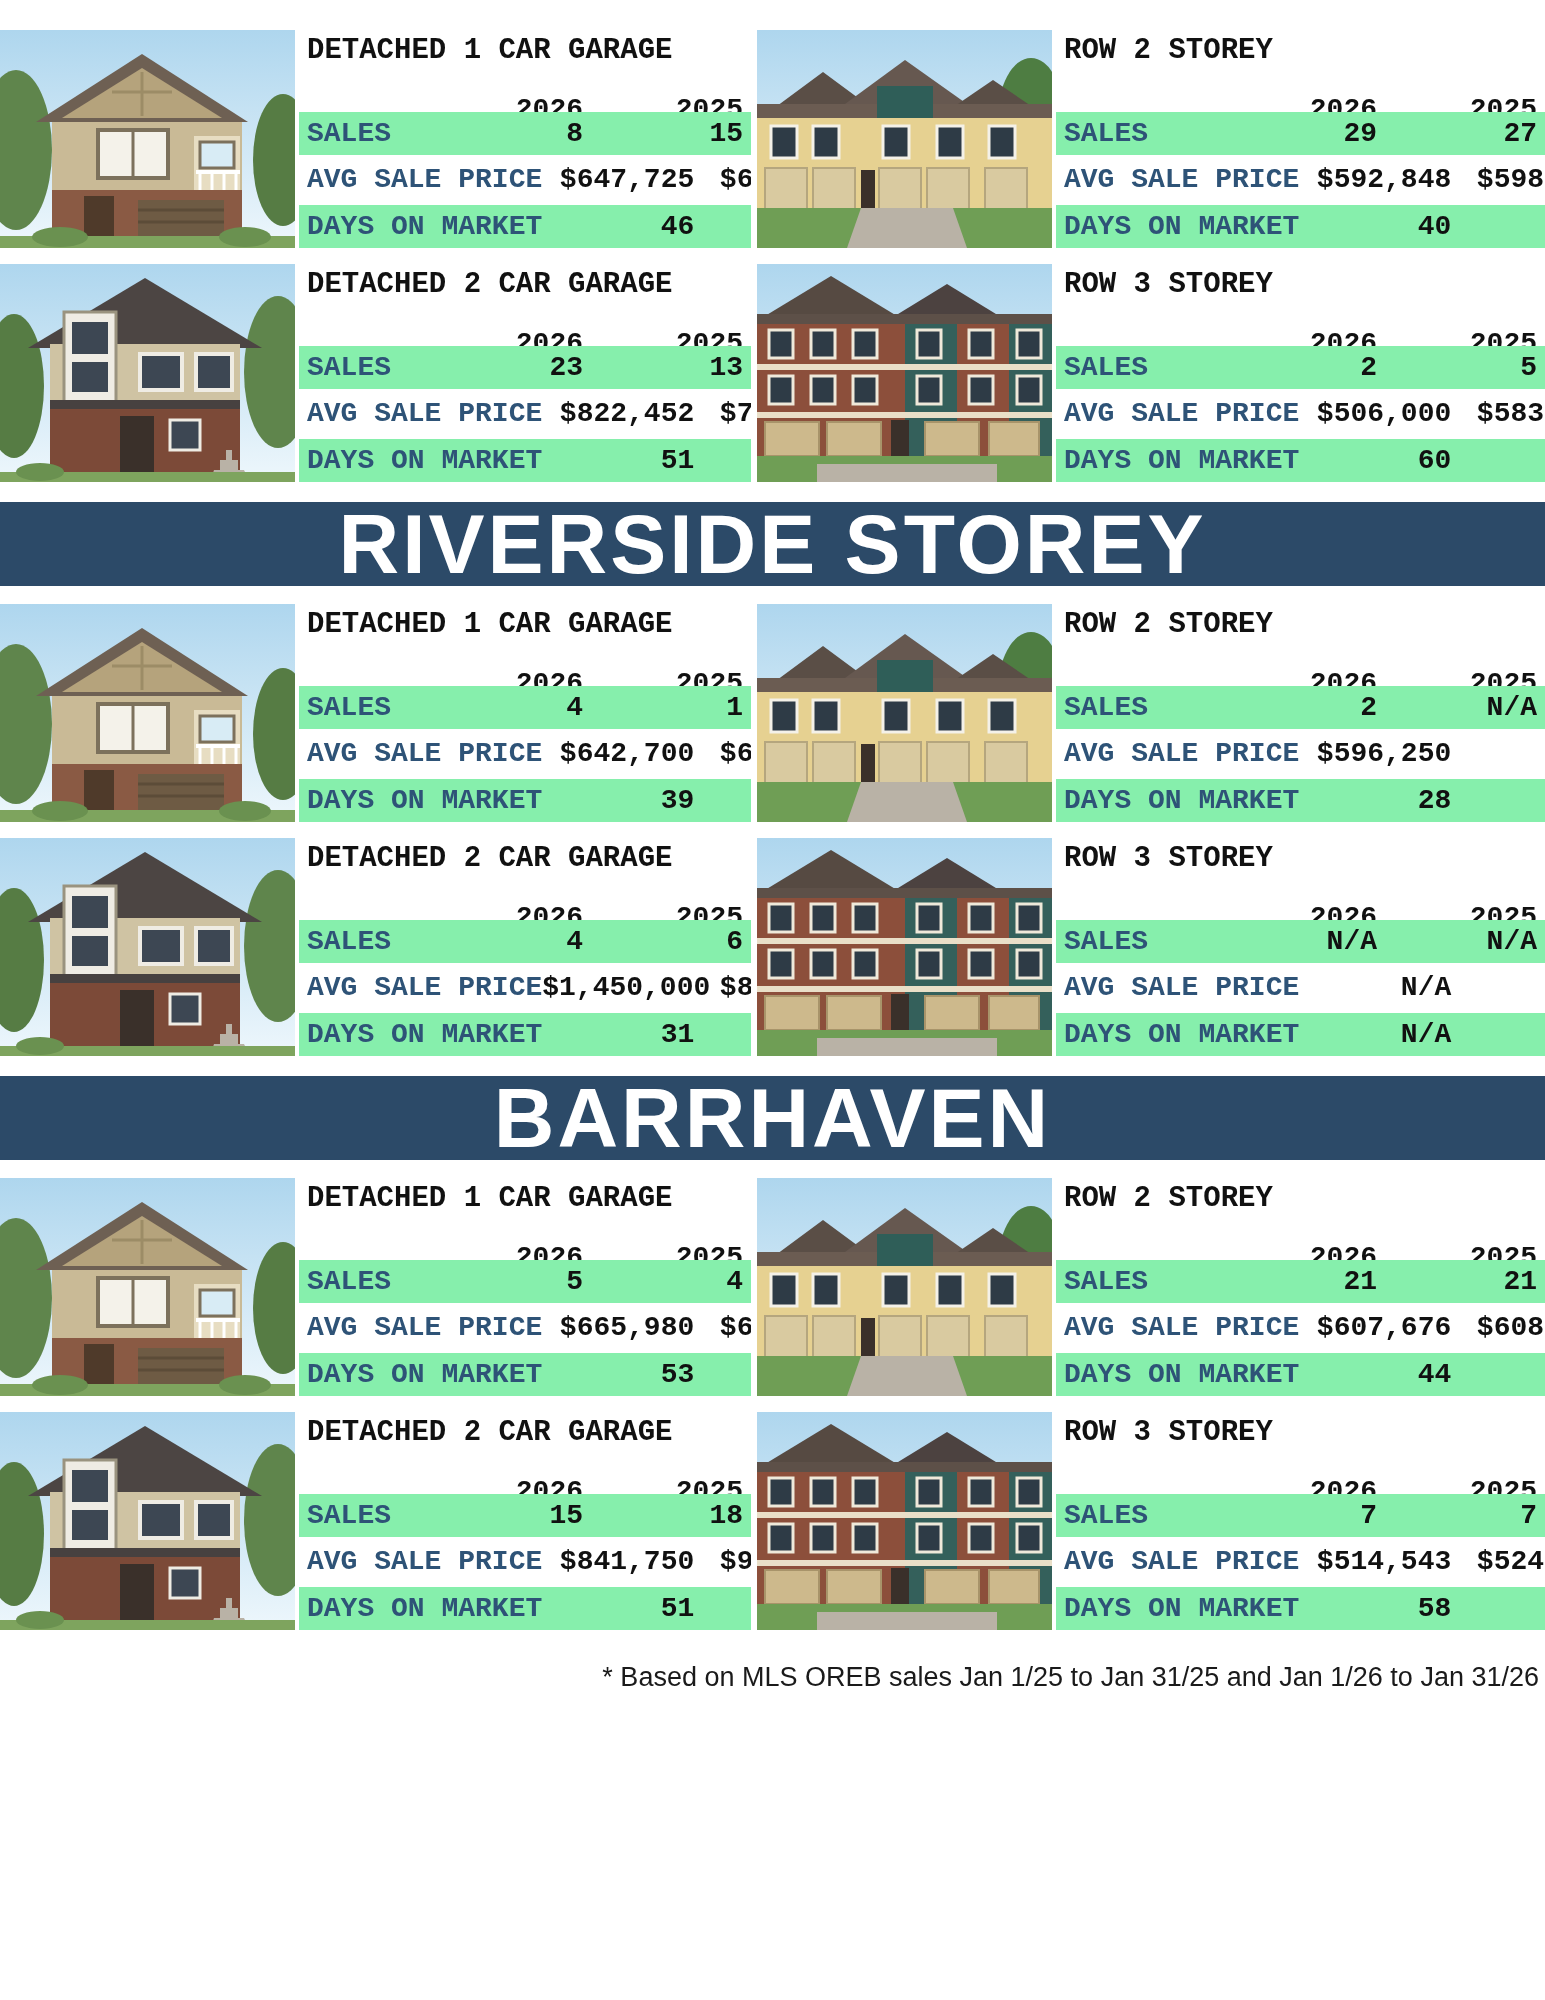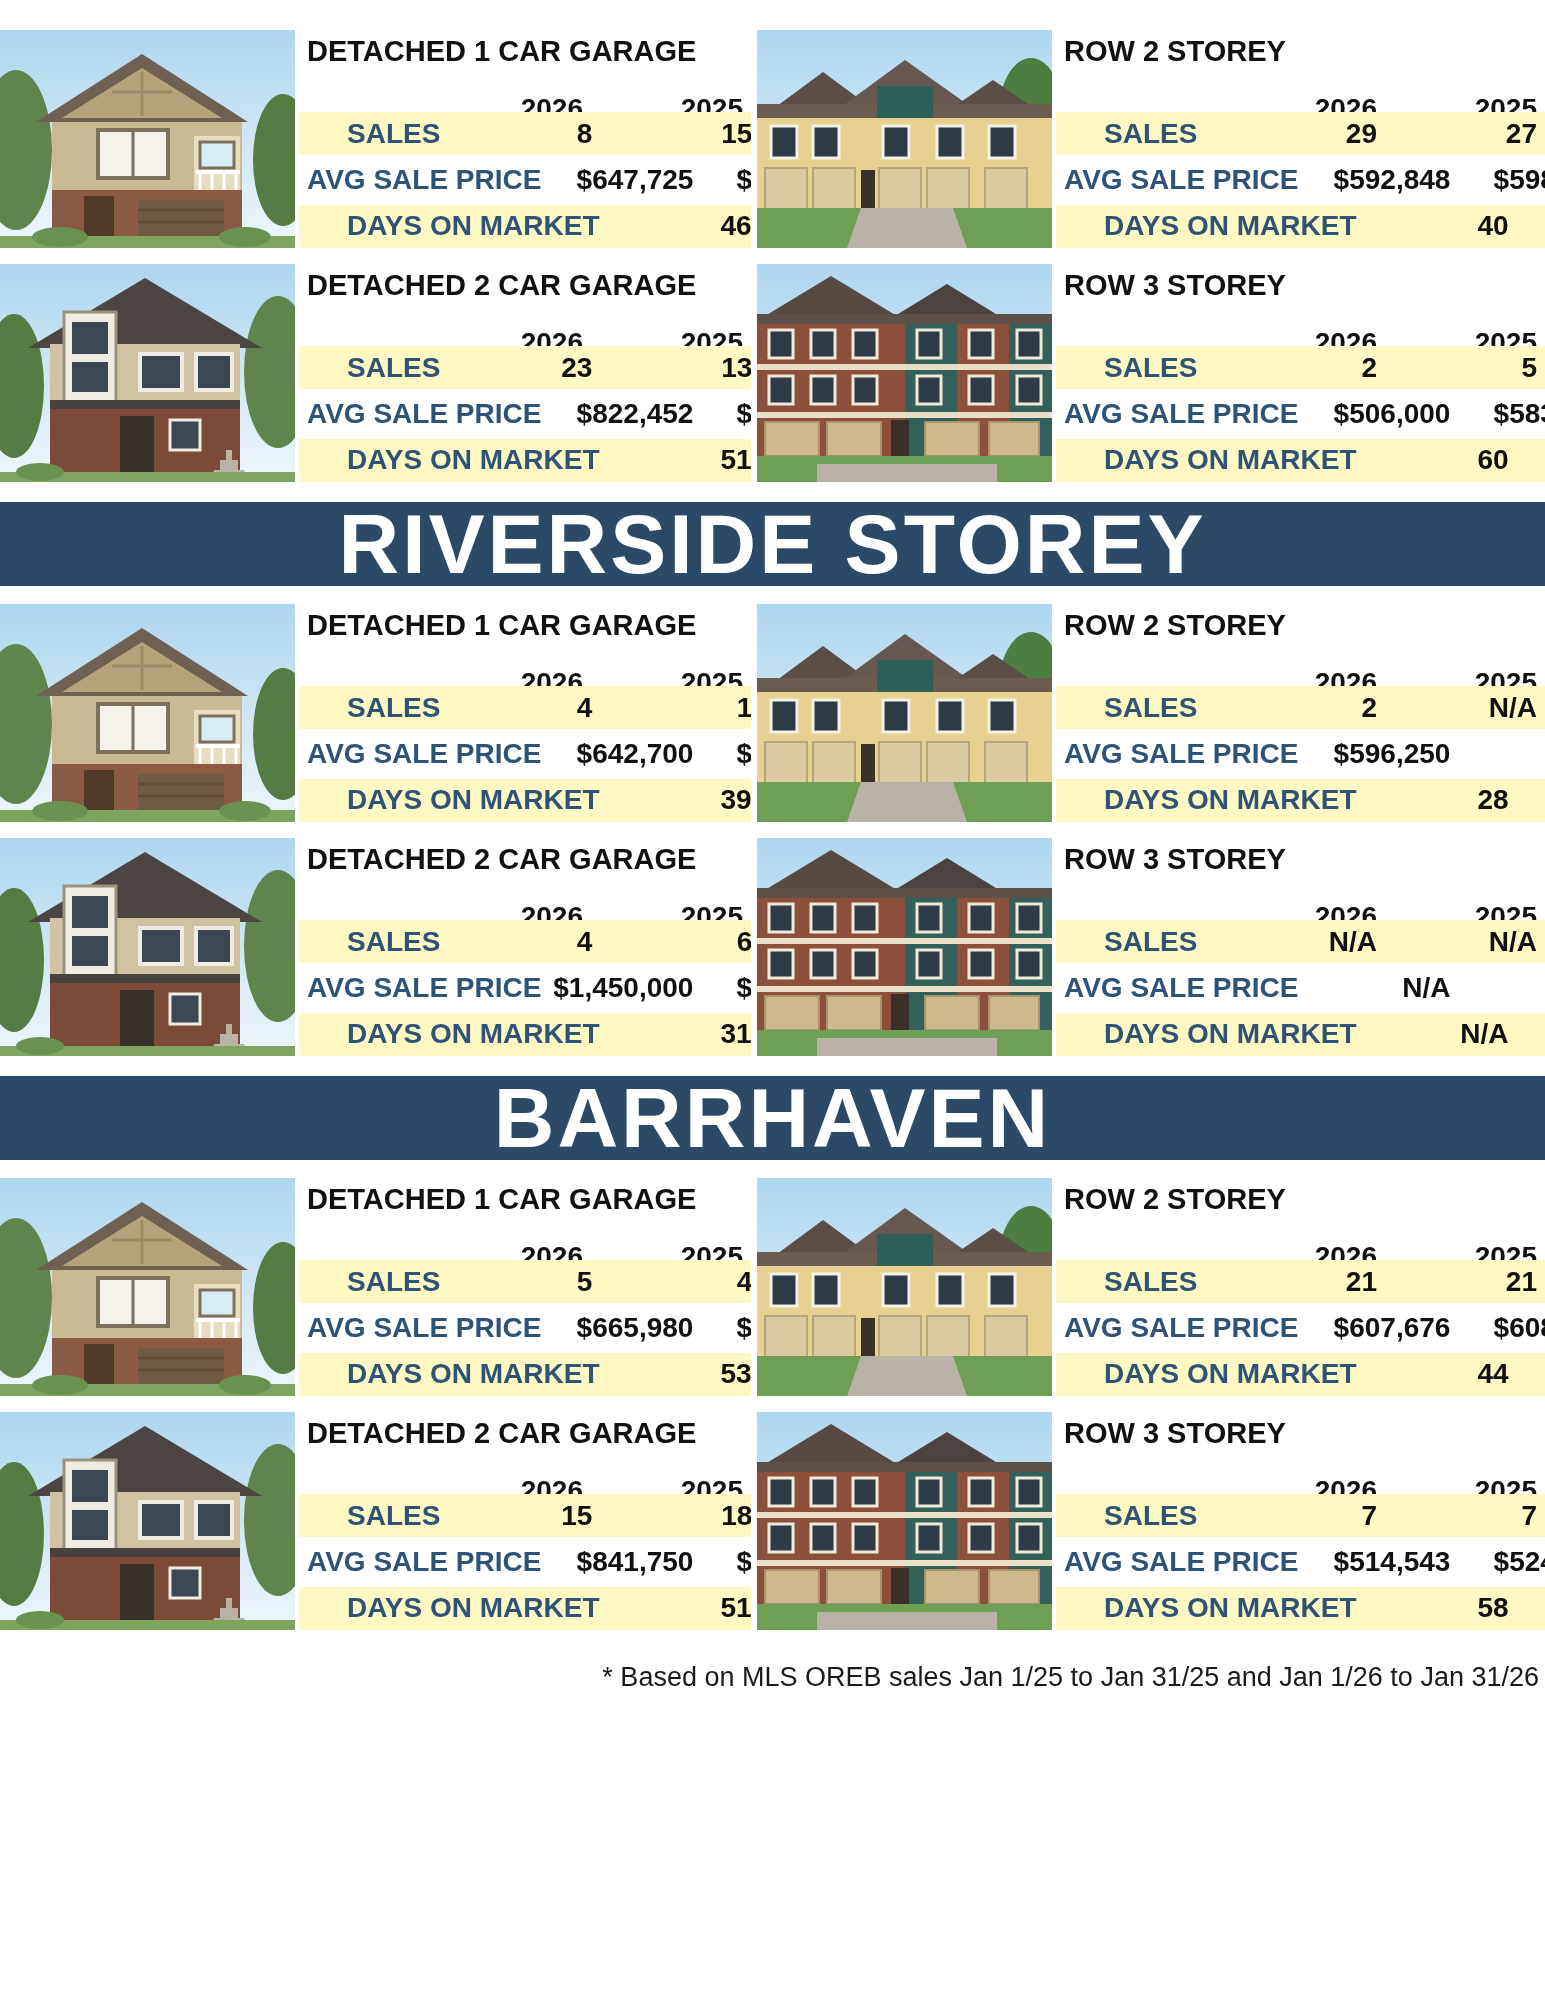--- a/index.html
+++ b/index.html
@@ -24,29 +24,29 @@
   .grid{
     display:grid;
     grid-template-columns:751px 1fr;
     column-gap:6px;
     row-gap:16px;
     margin:18px 0 20px 0;
   }
   .panel{display:flex;height:218px;overflow:hidden;}
   .house{width:295px;height:218px;flex:0 0 295px;margin-right:4px;}
   .house-svg{width:100%;height:100%;display:block;}
-  .tbl{flex:1;display:flex;flex-direction:column;gap:3px;padding-top:2px;min-width:0;}
+  .tbl{flex:1;display:flex;flex-direction:column;gap:3px;padding-top:2px;min-width:0;font-family:Liberation Mono, monospace;}
   .t-title{
     height:38px;line-height:38px;
     font-size:29px;font-weight:700;color:#111111;
     padding-left:8px;white-space:nowrap;
   }
   .t-row{display:flex;align-items:center;height:44px;}
   .t-row.head{height:36px;}
-  .t-row.shade{background:#fef9c3;padding-left:40px;}
+  .t-row.shade{background:#86efac;}
   .t-lbl{
     flex:1;padding-left:8px;
     font-size:28px;font-weight:700;color:#2e5377;
     white-space:nowrap;
   }
   .t-val{
     width:152px;flex:0 0 152px;
     text-align:right;padding-right:8px;
     font-size:28px;font-weight:700;color:#111111;
     white-space:nowrap;

